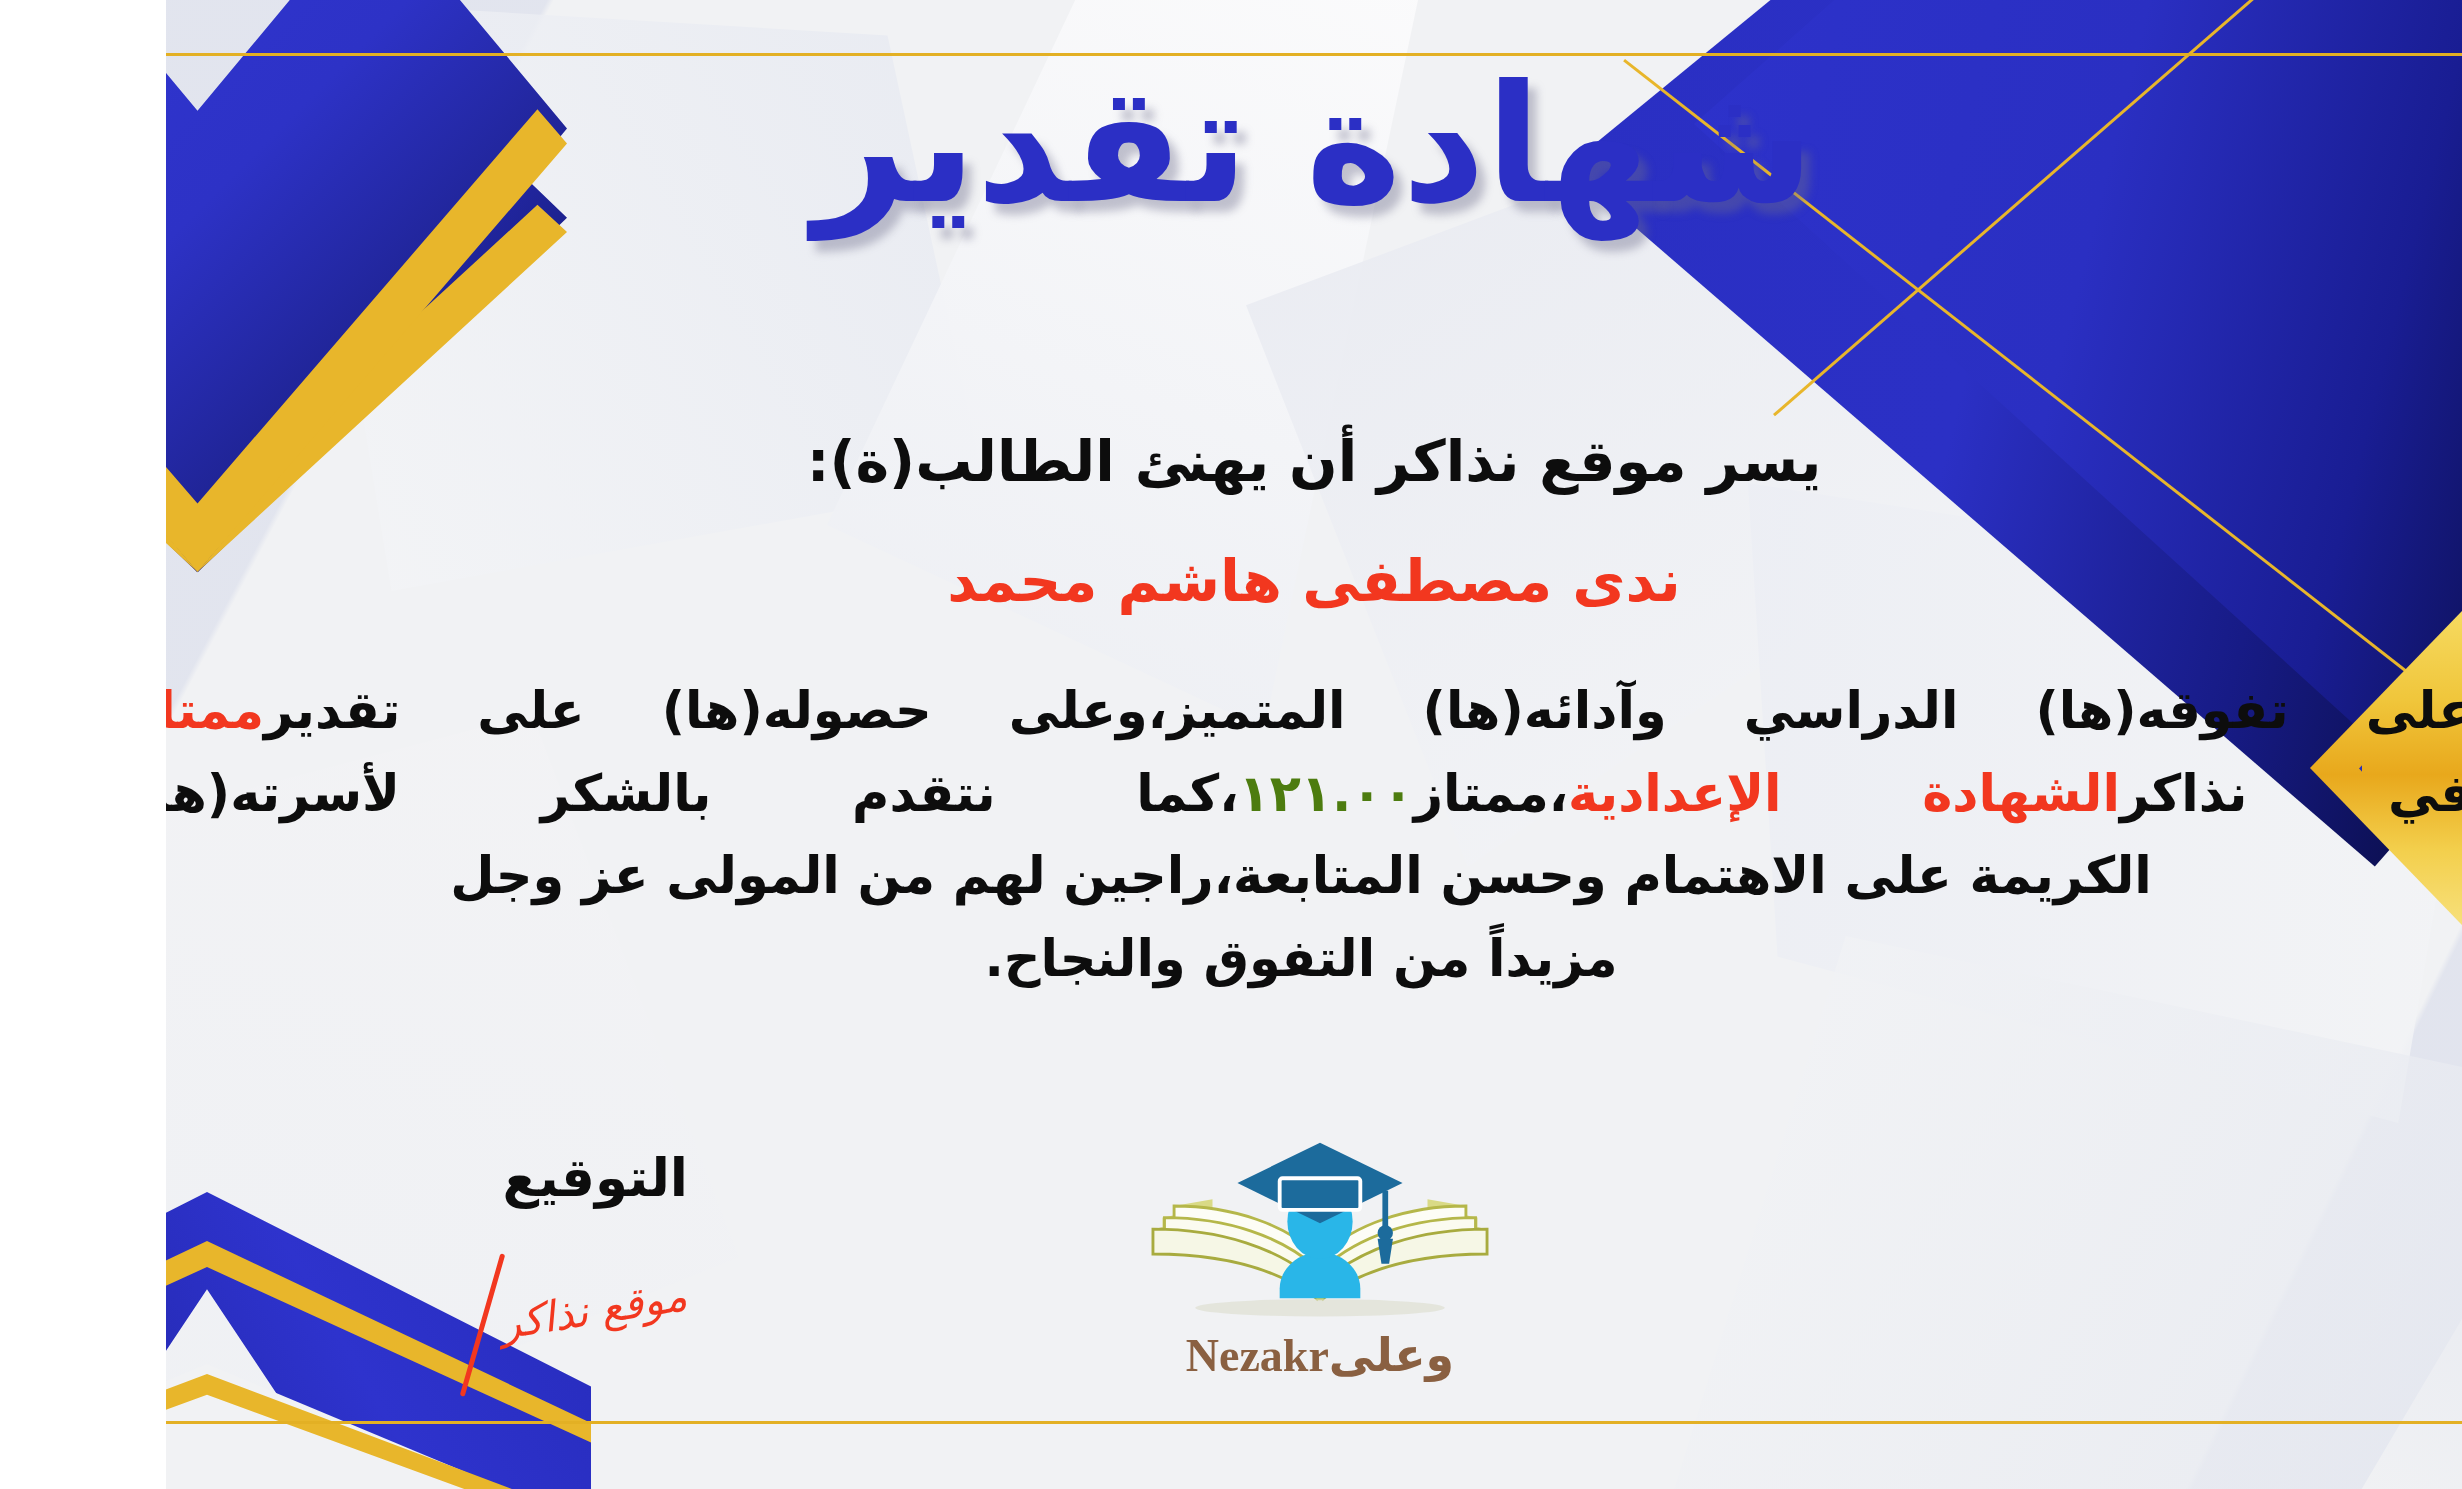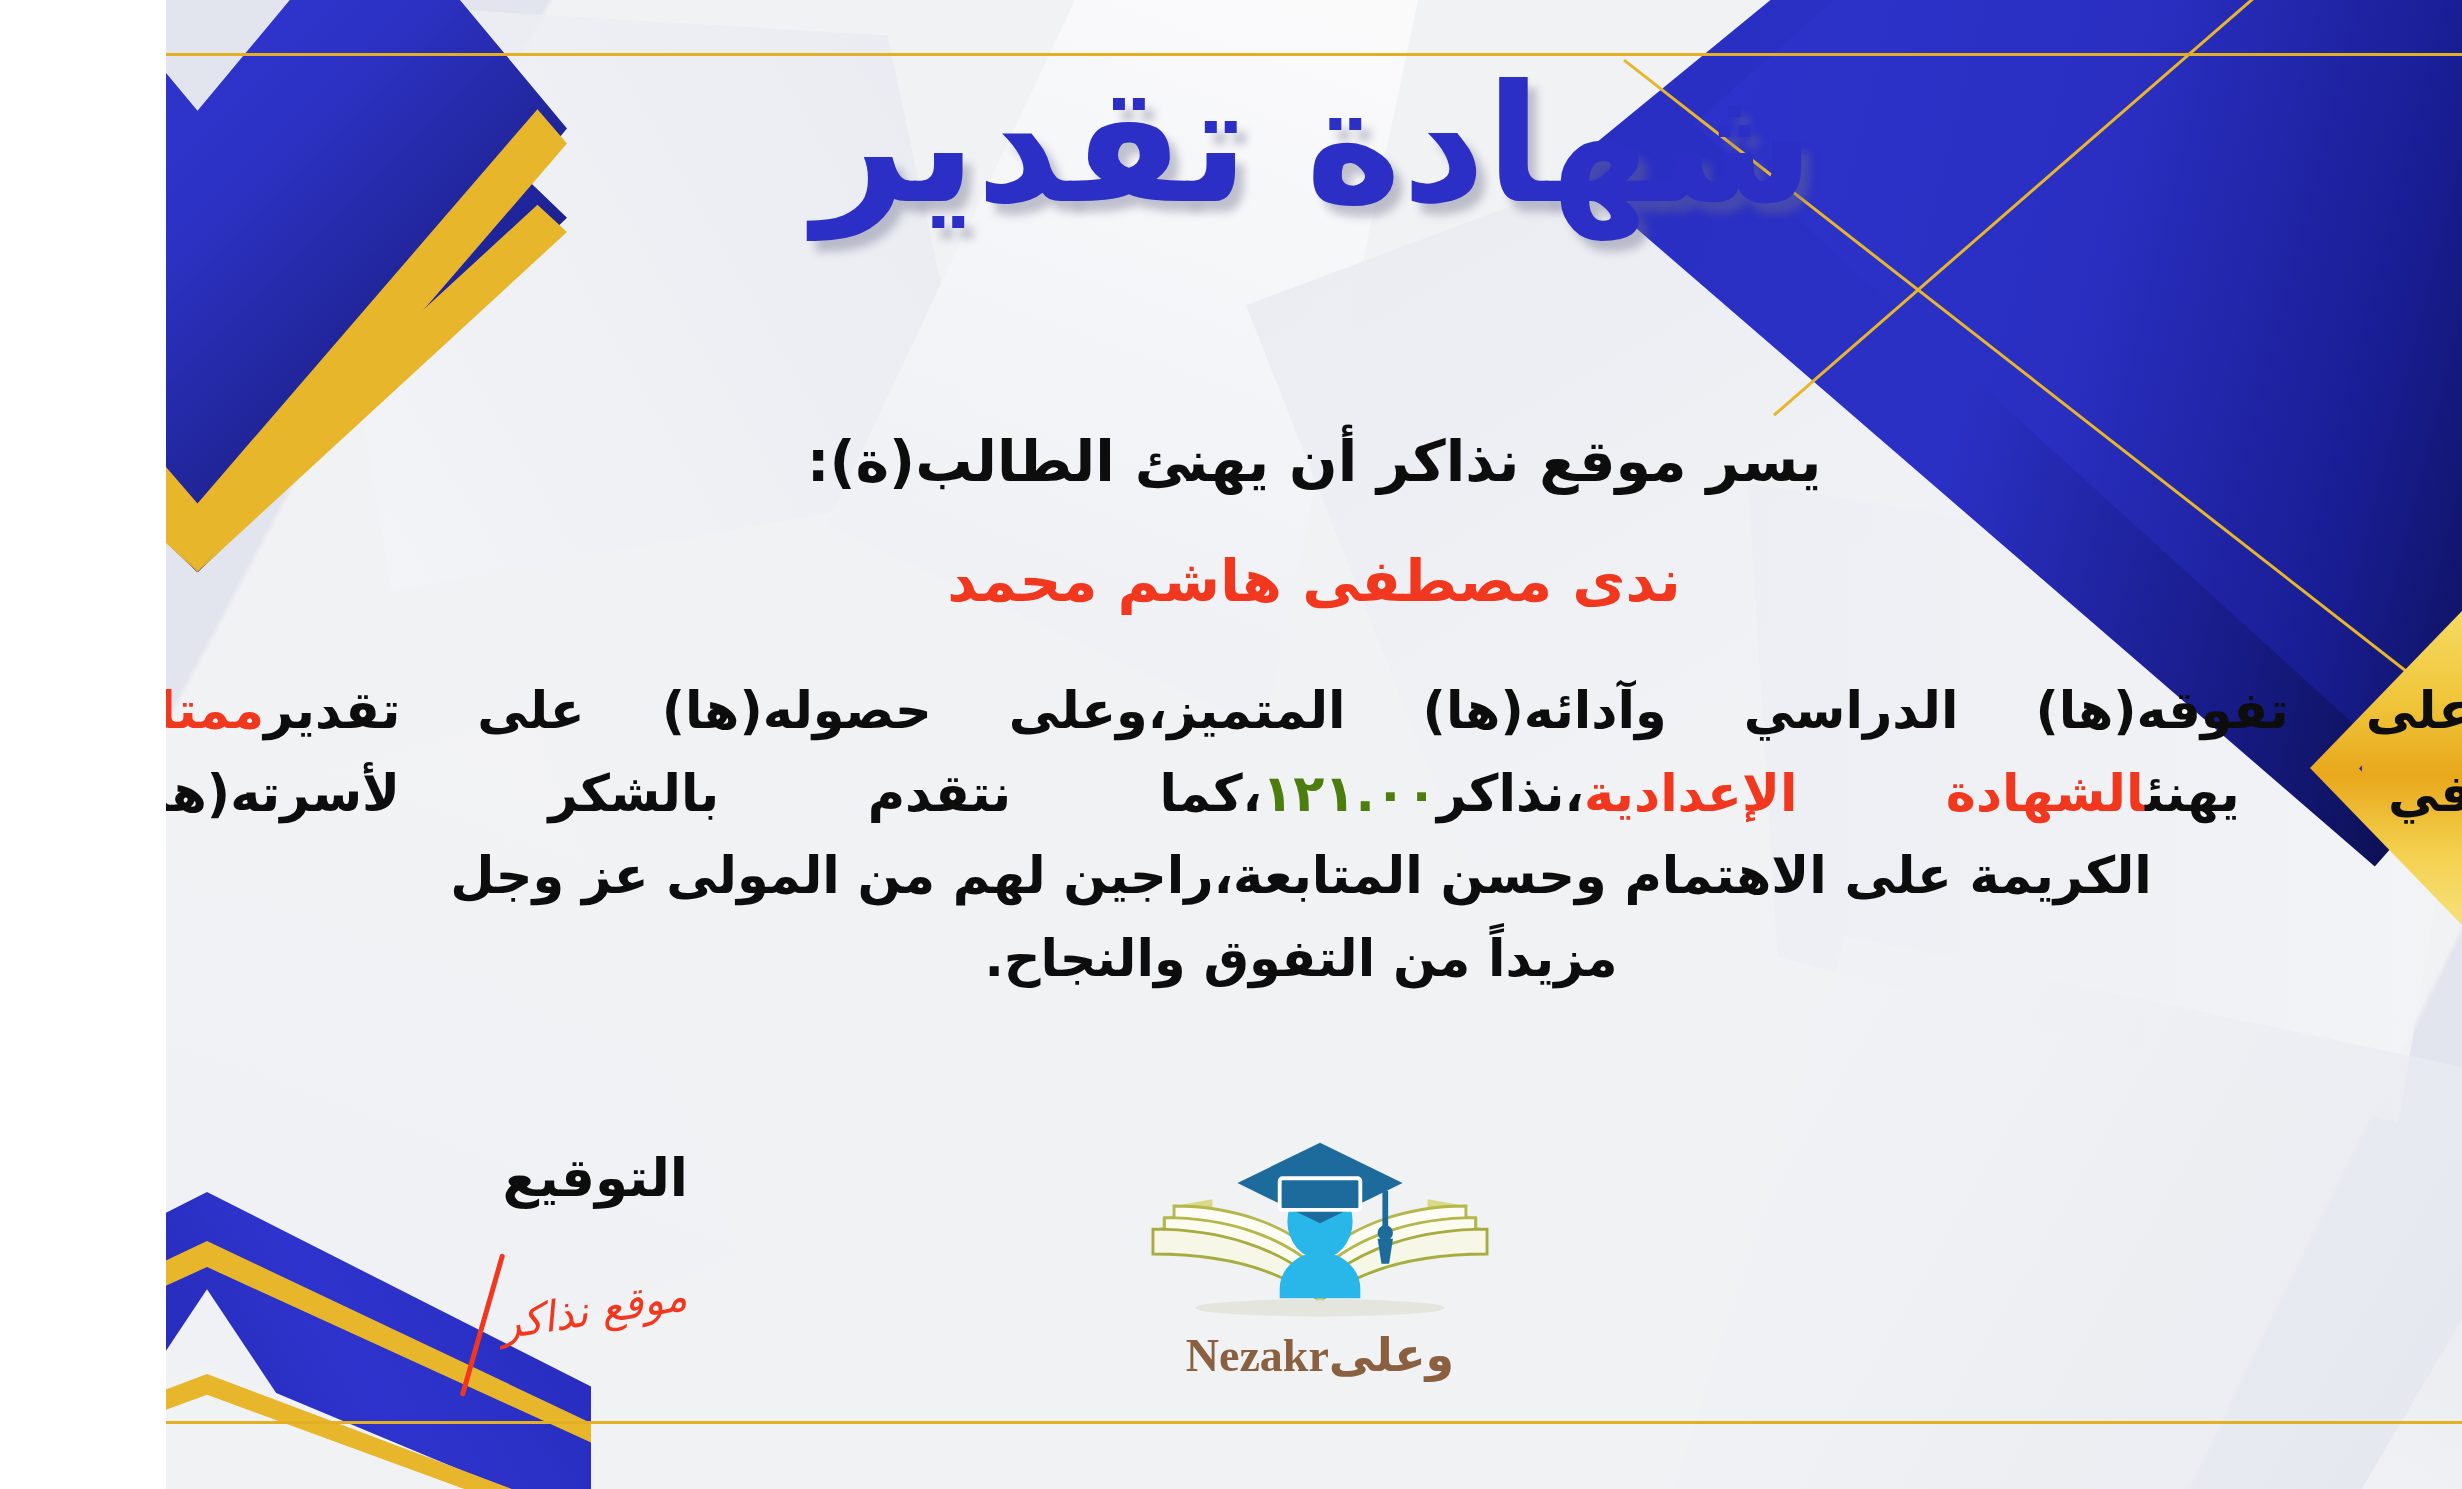--- a/index.html
+++ b/index.html
@@ -268,21 +268,21 @@
   <div class="content">
 
     <div class="cert-title">شهادة تقدير</div>
 
     <div class="greeting">يسر موقع نذاكر أن يهنئ الطالب(ة):</div>
 
     <div class="student-name">ندى مصطفى هاشم محمد</div>
 
     <div class="body-block">
       <span class="body-line l1"><span>على تفوقه(ها) الدراسي وآدائه(ها) المتميز،وعلى حصوله(ها) على تقدير</span><span class="hl">ممتاز</span></span>
-      <span class="body-line l2"><span>في يهنئ</span><span class="hl">الشهادة الإعدادية</span><span>،نذاكر</span><span class="num">١٢١.٠٠</span><span>،كما نتقدم بالشكر لأسرته(ها)</span></span>
+      <span class="body-line l2"><span>في نذاكر</span><span class="hl">الشهادة الإعدادية</span><span>،ممتاز</span><span class="num">١٢١.٠٠</span><span>،كما نتقدم بالشكر لأسرته(ها)</span></span>
       <span class="body-line l3">الكريمة على الاهتمام وحسن المتابعة،راجين لهم من المولى عز وجل</span>
       <span class="body-line l4">مزيداً من التفوق والنجاح.</span>
     </div>
 
     <div class="sig-label">التوقيع</div>
     <div class="sig-stroke"></div>
     <div class="sig-script">موقع نذاكر</div>
 
     <div class="logo">
       <div class="logo-mark">

